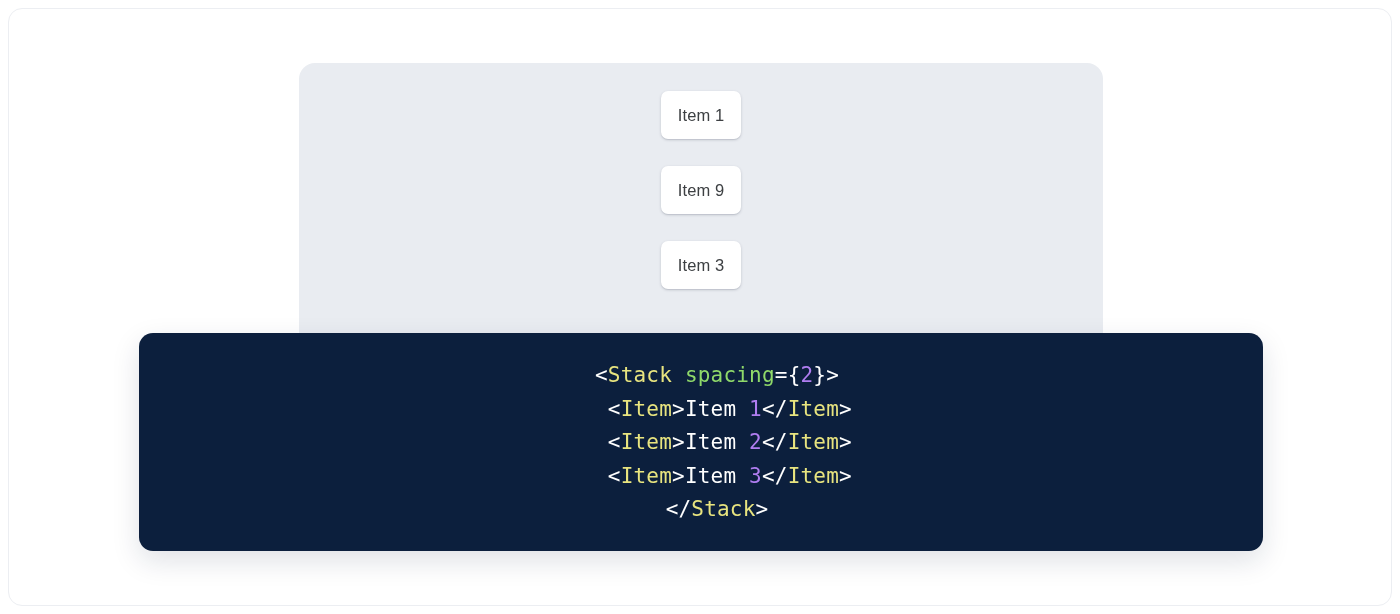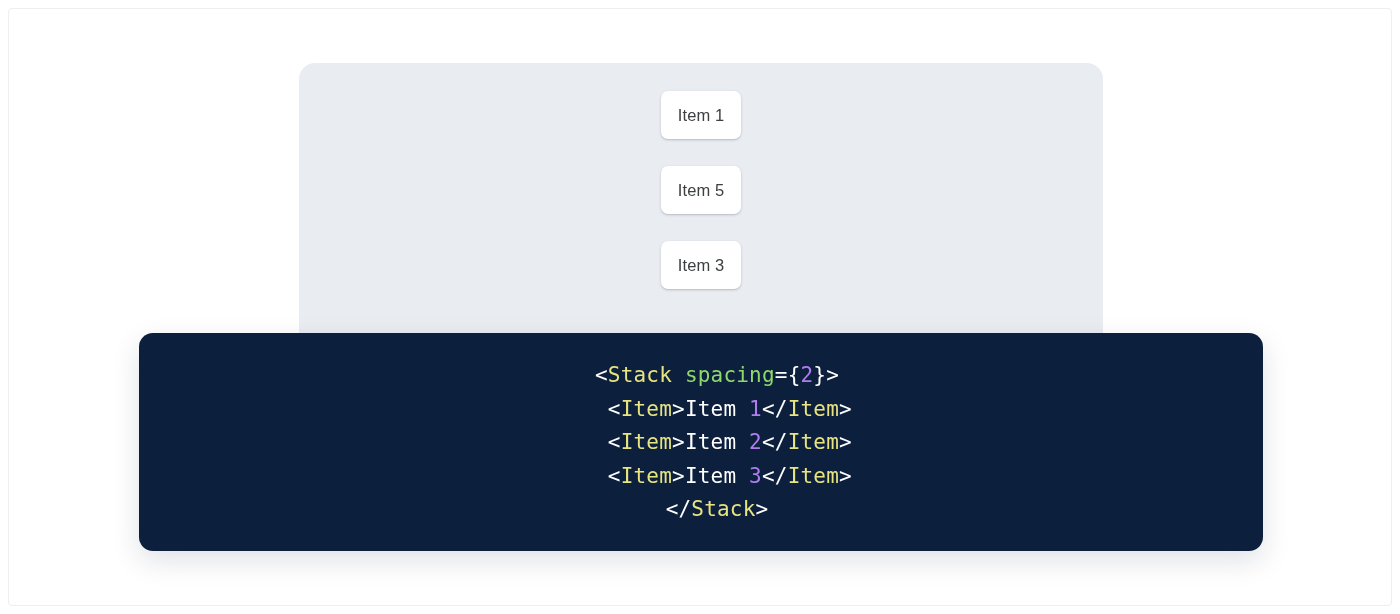--- a/index.html
+++ b/index.html
@@ -21,21 +21,21 @@
 
   
   .outer-card {
     position: absolute;
     left: 8px;
     top: 8px;
     width: 1384px;
     height: 598px;
     background: #ffffff;
     border: 1px solid #eceef2;
-    border-radius: 4px;
+    border-radius: 14px;
     overflow: hidden;
   }
 
   
   .preview-panel {
     position: absolute;
     left: 290px;   
     top: 54px;     
     width: 804px;
     height: 292px;
@@ -102,21 +102,21 @@
 <body>
 
 <div id="page-root">
 
   <div class="outer-card">
 
     <div class="preview-panel">
       <div class="stack-wrap" id="stack-container">
 
       <div class="stack-item">Item 1</div>
-          <div class="stack-item">Item 5</div>
+          <div class="stack-item">Item 9</div>
           <div class="stack-item">Item 3</div>
         </div>
     </div>
 
     <div class="code-block">
       <div class="code-pre" id="code-pre"><div><span class="tok-punct">&lt;</span><span class="tok-tag">Stack</span><span class="tok-punct"> </span><span class="tok-attr">spacing</span><span class="tok-punct">=</span><span class="tok-punct">{</span><span class="tok-num">2</span><span class="tok-punct">}</span><span class="tok-punct">&gt;</span></div><div><span class="tok-punct">  &lt;</span><span class="tok-tag">Item</span><span class="tok-punct">&gt;</span><span class="tok-text">Item </span><span class="tok-num">1</span><span class="tok-punct">&lt;/</span><span class="tok-tag">Item</span><span class="tok-punct">&gt;</span></div><div><span class="tok-punct">  &lt;</span><span class="tok-tag">Item</span><span class="tok-punct">&gt;</span><span class="tok-text">Item </span><span class="tok-num">2</span><span class="tok-punct">&lt;/</span><span class="tok-tag">Item</span><span class="tok-punct">&gt;</span></div><div><span class="tok-punct">  &lt;</span><span class="tok-tag">Item</span><span class="tok-punct">&gt;</span><span class="tok-text">Item </span><span class="tok-num">3</span><span class="tok-punct">&lt;/</span><span class="tok-tag">Item</span><span class="tok-punct">&gt;</span></div><div><span class="tok-punct">&lt;/</span><span class="tok-tag">Stack</span><span class="tok-punct">&gt;</span></div></div>
     </div>
 
   </div>
 

